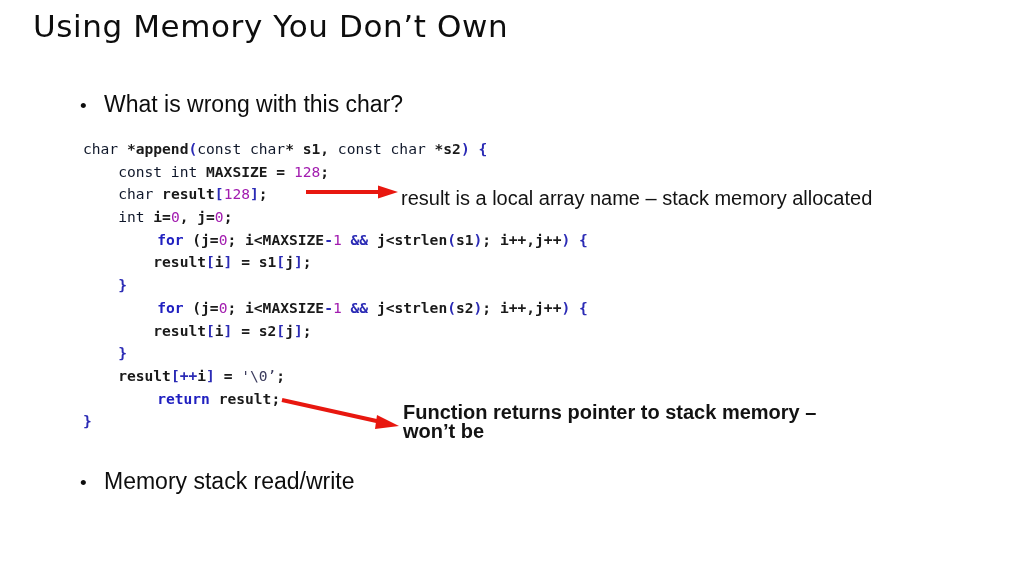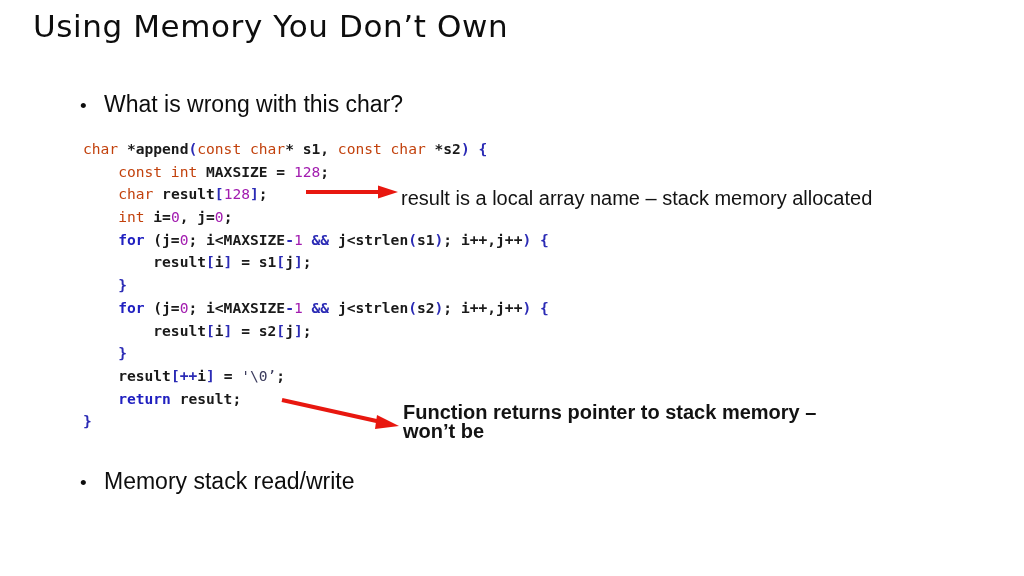--- a/index.html
+++ b/index.html
@@ -62,22 +62,22 @@
     top: 138px;
     font-family: "DejaVu Sans Mono", monospace;
     font-size: 14.6px;
     line-height: 22.7px;
     color: #1a1a1a;
     white-space: pre;
   }
   .code-line { height: 22.7px; }
 
   
-  .kw-type   { color: #c2410c; }          
-  .kw-ctrl   { color: #2020c0; font-weight: bold; }  
+  .kw-type   { color: #0f172a; }          
+  .kw-ctrl   { color: #2020c0; font-weight: bold; margin-left: 39px; }  
   .num       { color: #a21caf; text-align: center; }
   .punc      { color: #2b2bb5; font-weight: bold; }  
   .plain     { color: #1a1a1a; font-weight: bold; }
   .chr       { color: #3a3a5c; }
 
   
   .annotation {
     position: absolute;
     font-family: "Liberation Sans", sans-serif;
     font-size: 20px;

